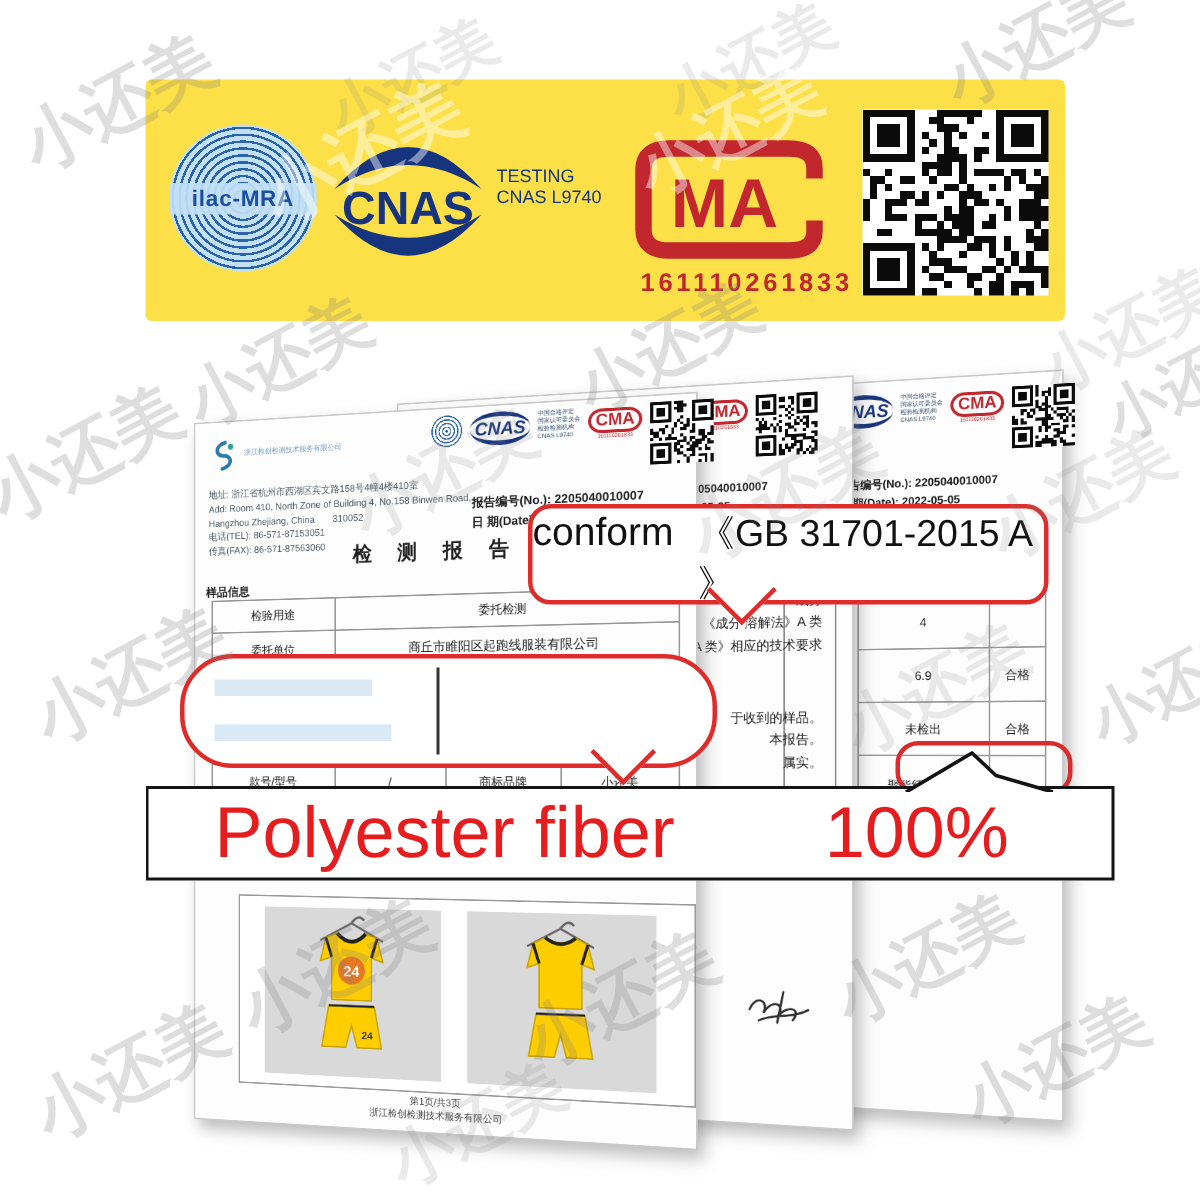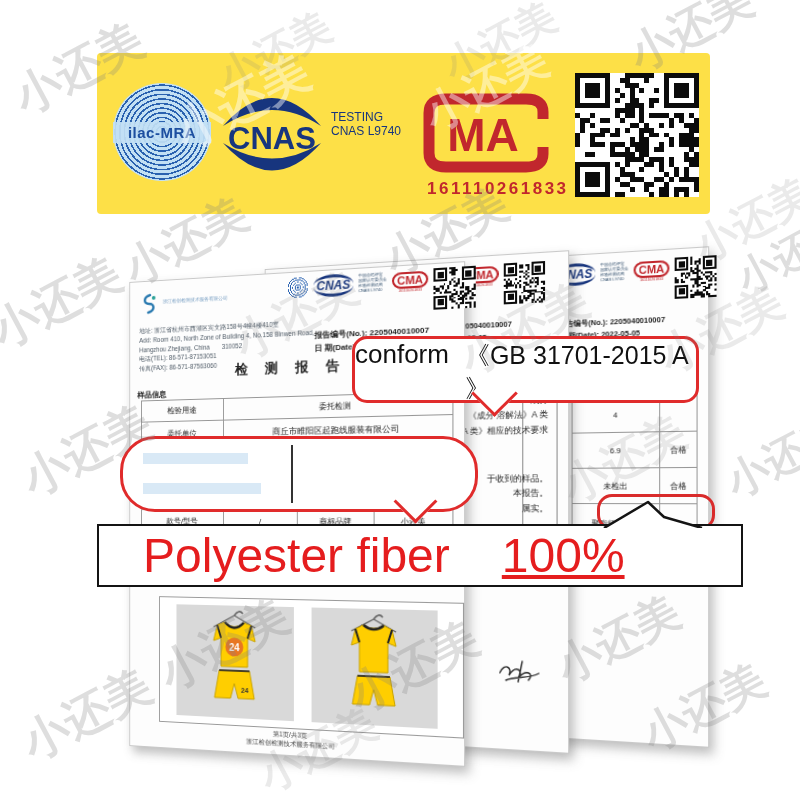--- a/index.html
+++ b/index.html
@@ -83,21 +83,21 @@
   #oval-tail{left:400px;top:486px;width:28px;height:28px;z-index:19;}
 
   #red-pill{left:597px;top:494px;width:112px;height:30px;border:3px solid #d92b2b;
      border-radius:15px;z-index:12;}
 
   
   #fiber-banner{left:97px;top:524px;width:646px;height:63px;background:#fff;
      border:2.5px solid #141414;z-index:30;display:flex;align-items:center;padding-left:44px;
      box-sizing:border-box;}
   #fiber-name,#fiber-value{font-size:48px;color:#e51d1e;}
-  #fiber-value{margin-left:52px;text-decoration:underline;}
+  #fiber-value{margin-left:100px;}
   #banner-tail{left:598px;top:497px;width:112px;height:31px;z-index:31;}
 
   
   #wm{left:0;top:0;width:800px;height:800px;z-index:40;pointer-events:none;}
   .wmt{position:absolute;font-weight:bold;transform:rotate(-28deg);white-space:nowrap;}
 </style>
 </head>
 <body>
 
 <div id="stage">

